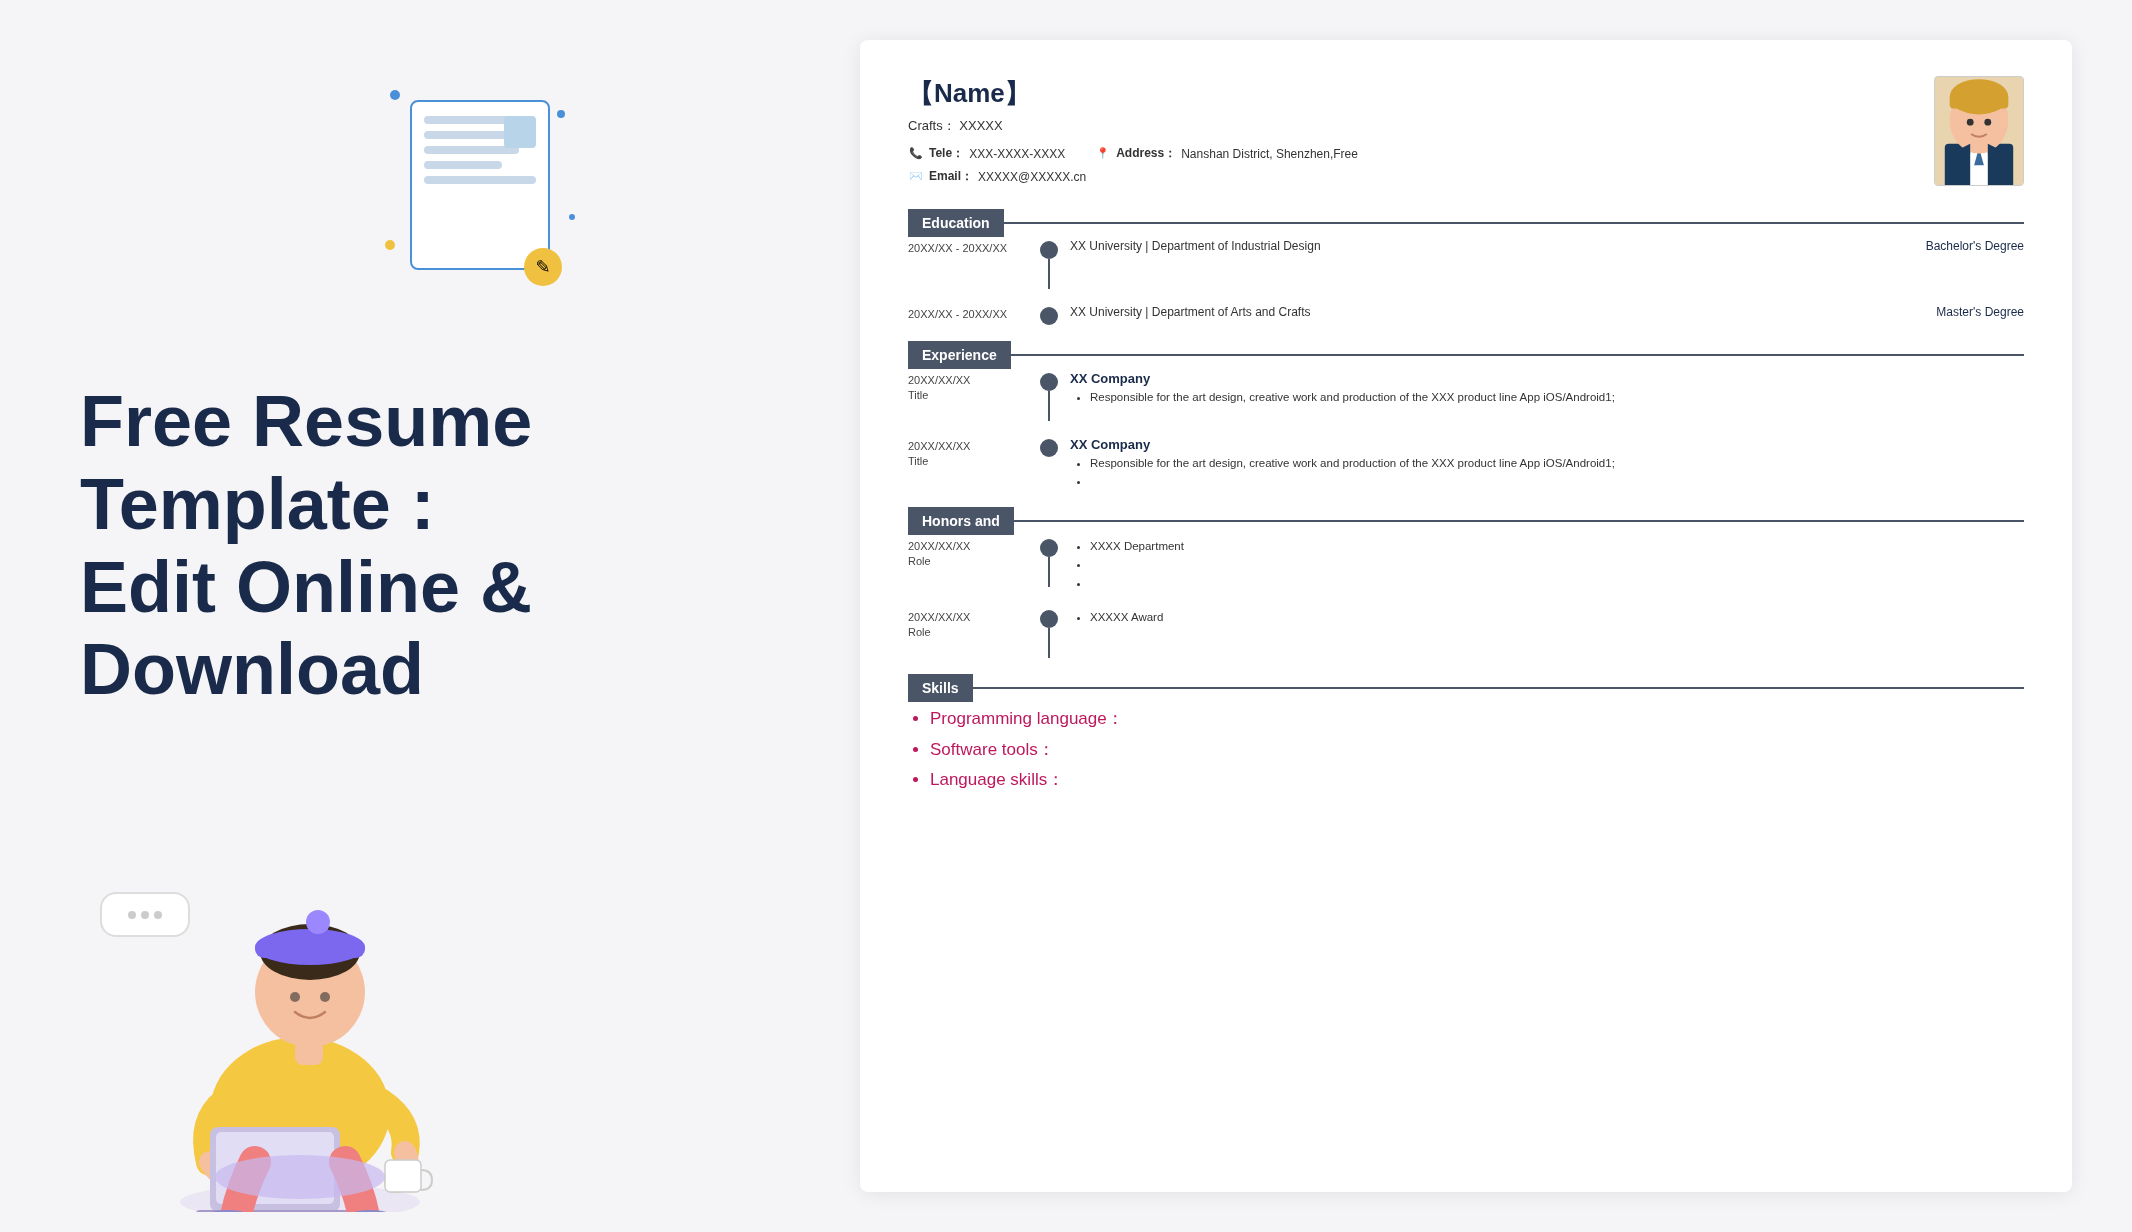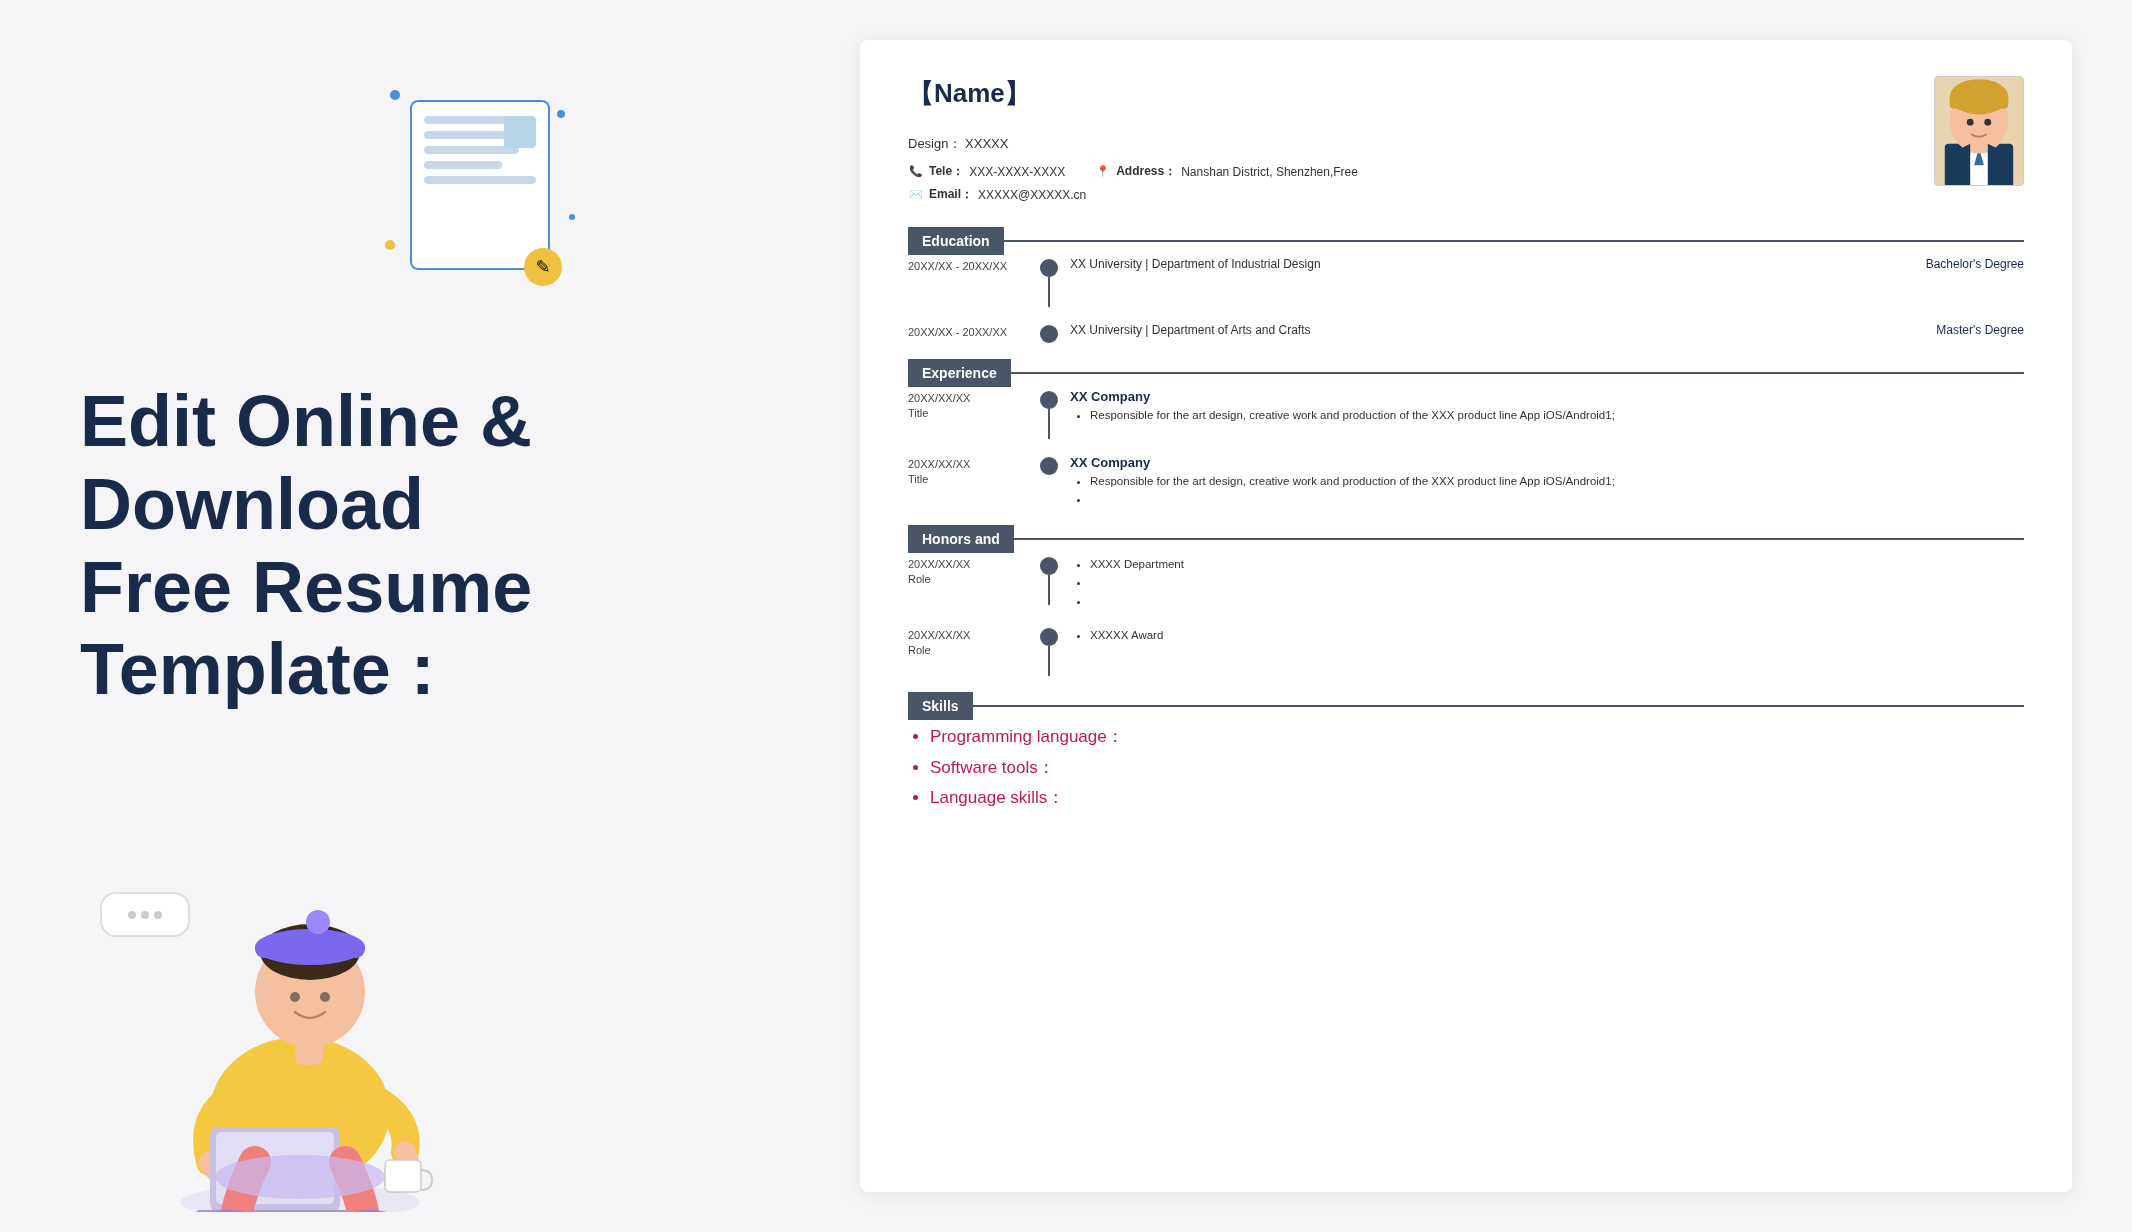--- a/index.html
+++ b/index.html
@@ -119,21 +119,21 @@
       display: flex;
       justify-content: space-between;
       align-items: flex-start;
       margin-bottom: 18px;
     }
 
     .resume-name {
       font-size: 26px;
       font-weight: 700;
       color: #1a2a4a;
-      margin-bottom: 24px;
+      margin-bottom: 6px;
     }
 
     .resume-career {
       font-size: 13px;
       color: #333;
       margin-bottom: 10px;
     }
 
     .resume-contact {
       display: flex;
@@ -335,22 +335,22 @@
       <div class="resume-icon-line"></div>
       <div class="resume-icon-line"></div>
       <div class="resume-icon-line"></div>
       <div class="resume-icon-line"></div>
       <div class="resume-icon-line"></div>
       <div class="resume-icon-pencil">✎</div>
     </div>
   </div>
 
   <div class="main-title">
+    <div>Free Resume Template :</div>
     <div>Edit Online &amp; Download</div>
-    <div>Free Resume Template :</div>
   </div>
 
   <div class="illus-container">
 
     <div class="speech-bubble">
       <div class="speech-dot"></div>
       <div class="speech-dot"></div>
       <div class="speech-dot"></div>
     </div>
 
@@ -398,21 +398,21 @@
     </svg>
   </div>
 </div>
 
 <div class="right-section">
 
   <div class="resume-header">
     <div>
       <div class="resume-name">【Name】</div>
       <div class="resume-career">
-        <span>Design：</span>
+        <span>Crafts：</span>
         <span>XXXXX</span>
       </div>
       <div class="resume-contact">
         <div class="resume-contact-item">
           <span class="contact-icon">📞</span>
           <strong>Tele：</strong>
           <span>XXX-XXXX-XXXX</span>
         </div>
         <div class="resume-contact-item">
           <span class="contact-icon">📍</span>

